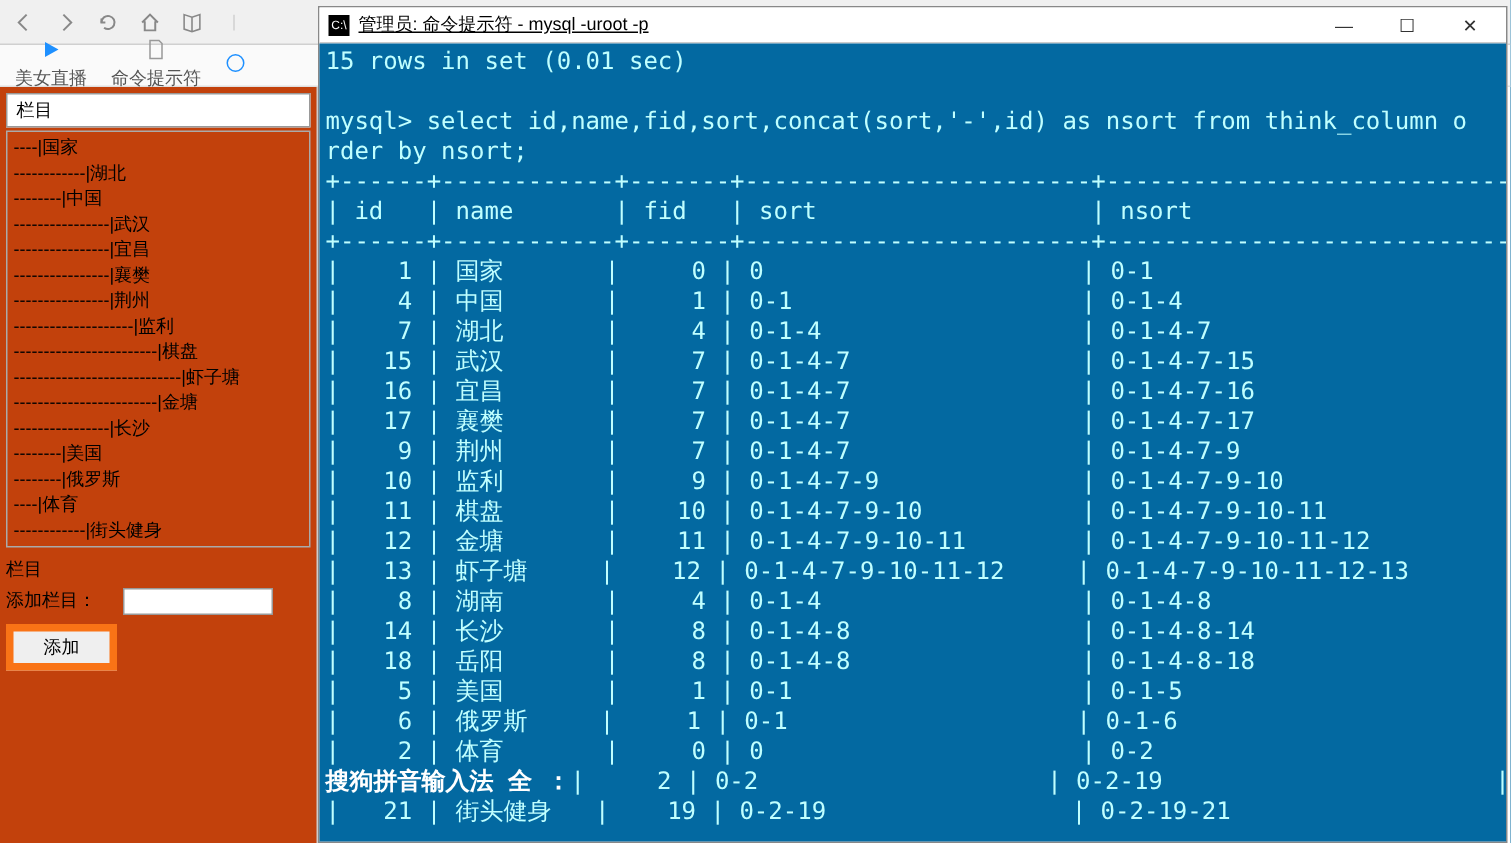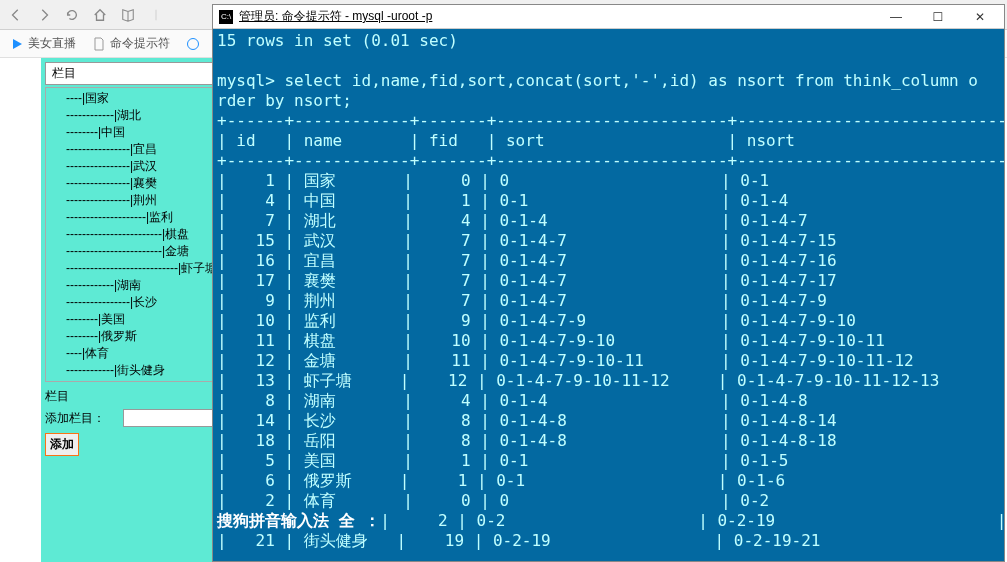--- a/index.html
+++ b/index.html
@@ -5,35 +5,35 @@
     * { margin: 0; padding: 0; box-sizing: border-box; }
     body { font-family: "Microsoft YaHei", sans-serif; font-size: 12px; width: 1007px; height: 562px; overflow: hidden; position: relative; background: #fff; }
     
     
     .browser-toolbar { height: 30px; background: #f0f0f0; display: flex; align-items: center; padding: 0 8px; gap: 12px; border-bottom: 1px solid #d0d0d0; }
     .nav-icon { width: 16px; height: 16px; display: flex; align-items: center; justify-content: center; color: #666; cursor: pointer; }
     .nav-icon svg { width: 14px; height: 14px; }
     
     
     .bookmarks-bar { height: 28px; background: #fafafa; display: flex; align-items: center; padding: 0 10px; gap: 16px; border-bottom: 1px solid #e0e0e0; }
-    .bookmark { display: flex; align-items: center; gap: 4px; color: #555; cursor: pointer; }
+    .bookmark { display: flex; align-items: center; gap: 4px; color: #555; cursor: pointer; flex-direction: column; }
     .bookmark-icon { width: 14px; height: 14px; display: flex; align-items: center; justify-content: center; }
     .play-icon { color: #1e90ff; }
     .file-icon { color: #999; }
     .circle-icon { width: 12px; height: 12px; border: 1.5px solid #1e90ff; border-radius: 50%; }
     
     
-    .left-panel { position: absolute; left: 0; top: 58px; width: 212px; bottom: 0; background: #5eead4; border-right: 1px solid #ccc; padding: 4px; margin-left: 41px; }
+    .left-panel { position: absolute; left: 0; top: 58px; width: 212px; bottom: 0; background: #c2410c; border-right: 1px solid #ccc; padding: 4px; }
     .column-header { border: 1px solid #999; padding: 2px 6px; background: #fff; margin-bottom: 2px; }
-    .tree-area { border: 1px solid #aaa; padding: 2px 20px; margin-bottom: 4px; }
+    .tree-area { border: 1px solid #aaa; padding: 2px 4px; margin-bottom: 4px; }
     .tree-item { white-space: nowrap; line-height: 17px; color: #000; }
     .label-row { padding: 2px 0; }
-    .input-row { display: flex; align-items: center; gap: 18px; padding: 2px 0; }
+    .input-row { display: flex; align-items: flex-start; gap: 18px; padding: 2px 0; }
     .input-row input { border: 1px solid #999; padding: 1px 2px; width: 100px; font-size: 12px; }
-    .add-btn { border: 1px solid #f97316; background: #efefef; padding: 2px 4px; cursor: pointer; font-size: 12px; margin-top: 4px; font-weight: bold; }
+    .add-btn { border: 5px solid #f97316; background: #efefef; padding: 2px 20px; cursor: pointer; font-size: 12px; margin-top: 4px; }
     
     
     .terminal-window { position: absolute; left: 212px; top: 4px; right: 2px; bottom: 0; background: #fff; border: 1px solid #888; display: flex; flex-direction: column; }
     .terminal-titlebar { height: 24px; background: #fff; display: flex; align-items: center; padding: 0 6px; border-bottom: 1px solid #ccc; }
     .terminal-icon { width: 14px; height: 14px; background: #000; color: #fff; font-size: 8px; display: flex; align-items: center; justify-content: center; margin-right: 6px; }
     .terminal-title { flex: 1; font-size: 12px; color: #000; text-decoration: underline; }
     .window-controls { display: flex; gap: 6px; }
     .window-btn { width: 36px; height: 20px; display: flex; align-items: center; justify-content: center; cursor: pointer; color: #333; }
     .terminal-body { flex: 1; background: #0369a1; color: #c0ffff; font-family: "NSimSun", "SimSun", monospace; font-size: 16px; line-height: 20px; padding: 2px 4px; overflow: hidden; white-space: pre; }
     .ime-text { color: #fff; font-weight: bold; }
@@ -99,29 +99,28 @@
     <span></span>
   </div>
 </div>
 
 <div class="left-panel">
   <div class="column-header">栏目</div>
   <div class="tree-area" id="tree-area">
       <div class="tree-item">----|国家</div>
       <div class="tree-item">------------|湖北</div>
       <div class="tree-item">--------|中国</div>
+      <div class="tree-item">----------------|武汉</div>
       <div class="tree-item">----------------|宜昌</div>
-      <div class="tree-item">----------------|武汉</div>
       <div class="tree-item">----------------|襄樊</div>
       <div class="tree-item">----------------|荆州</div>
       <div class="tree-item">--------------------|监利</div>
       <div class="tree-item">------------------------|棋盘</div>
+      <div class="tree-item">----------------------------|虾子塘</div>
       <div class="tree-item">------------------------|金塘</div>
-      <div class="tree-item">----------------------------|虾子塘</div>
-      <div class="tree-item">------------|湖南</div>
       <div class="tree-item">----------------|长沙</div>
       <div class="tree-item">--------|美国</div>
       <div class="tree-item">--------|俄罗斯</div>
       <div class="tree-item">----|体育</div>
       <div class="tree-item">------------|街头健身</div>
     </div>
   <div class="label-row">栏目</div>
   <div class="input-row">
     <span>添加栏目：</span>
     <input type="text" style="">

